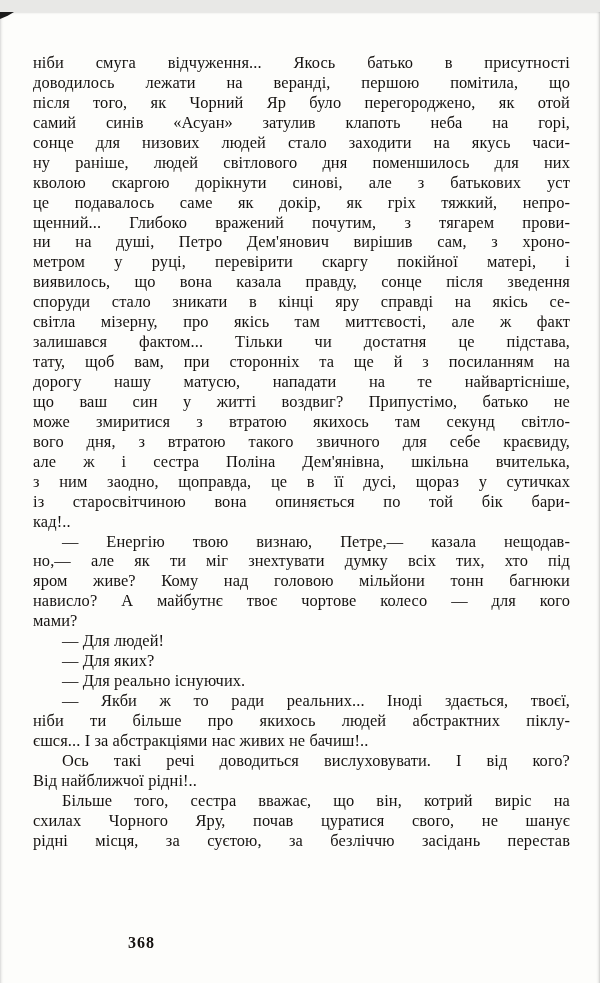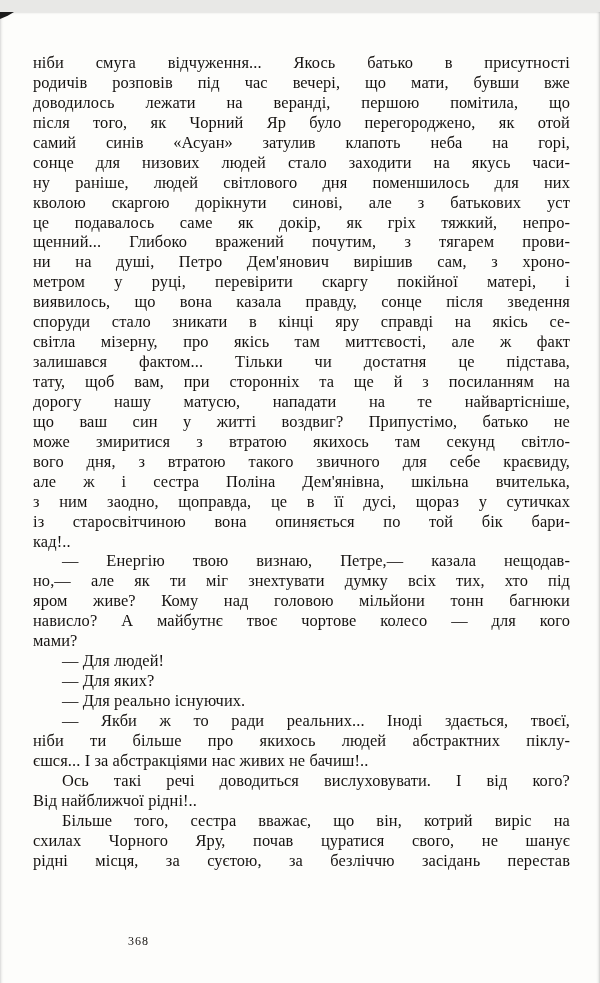--- a/index.html
+++ b/index.html
@@ -51,41 +51,40 @@
   .line.last {
     text-align-last: left;
   }
   .line.indent {
     text-indent: 29px;
   }
   .page-number {
     position: absolute;
     left: 128px;
     top: 922px;
-    font-size: 12px;
-    font-weight: 400;
+    font-size: 16px;
+    font-weight: 700;
     letter-spacing: 1px;
   }
   .edge-bottom {
     position: absolute;
     left: 0;
     right: 0;
     bottom: 0;
     height: 3px;
     background: linear-gradient(to right, rgba(70,70,70,0.55), rgba(40,40,40,0.75) 60%, rgba(60,60,60,0.5));
   }
 </style>
 </head>
 <body>
 
 <div class="page">
   <div class="scan-speck"></div>
   <div class="text-block" id="text-block">
       <div class="line">ніби смуга відчуження... Якось батько в присутності</div>
-      <div class="line">родичів розповів під час вечері, що мати, бувши вже</div>
       <div class="line">доводилось лежати на веранді, першою помітила, що</div>
       <div class="line">після того, як Чорний Яр було перегороджено, як отой</div>
       <div class="line">самий синів «Асуан» затулив клапоть неба на горі,</div>
       <div class="line">сонце для низових людей стало заходити на якусь часи-</div>
       <div class="line">ну раніше, людей світлового дня поменшилось для них</div>
       <div class="line">кволою скаргою дорікнути синові, але з батькових уст</div>
       <div class="line">це подавалось саме як докір, як гріх тяжкий, непро-</div>
       <div class="line">щенний... Глибоко вражений почутим, з тягарем прови-</div>
       <div class="line">ни на душі, Петро Дем'янович вирішив сам, з хроно-</div>
       <div class="line">метром у руці, перевірити скаргу покійної матері, і</div>

